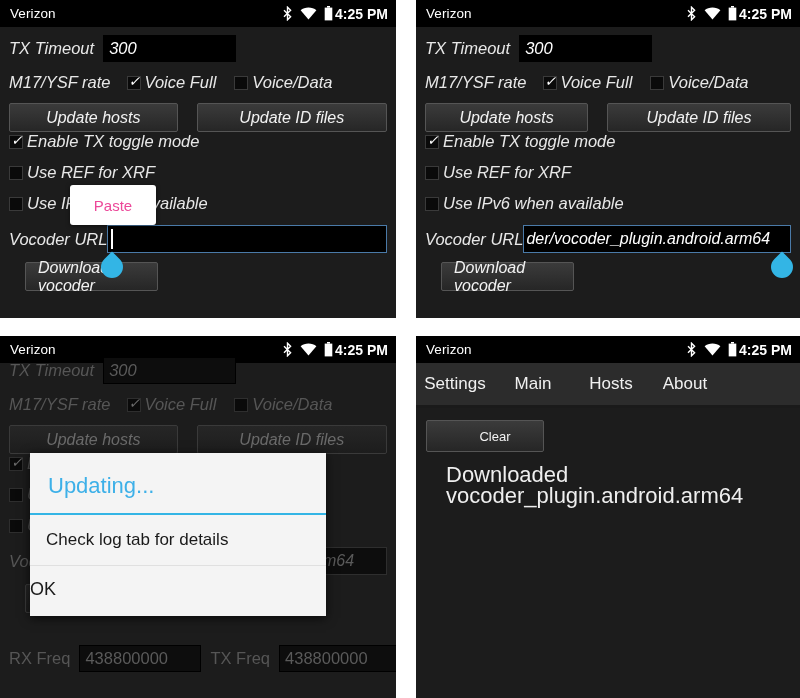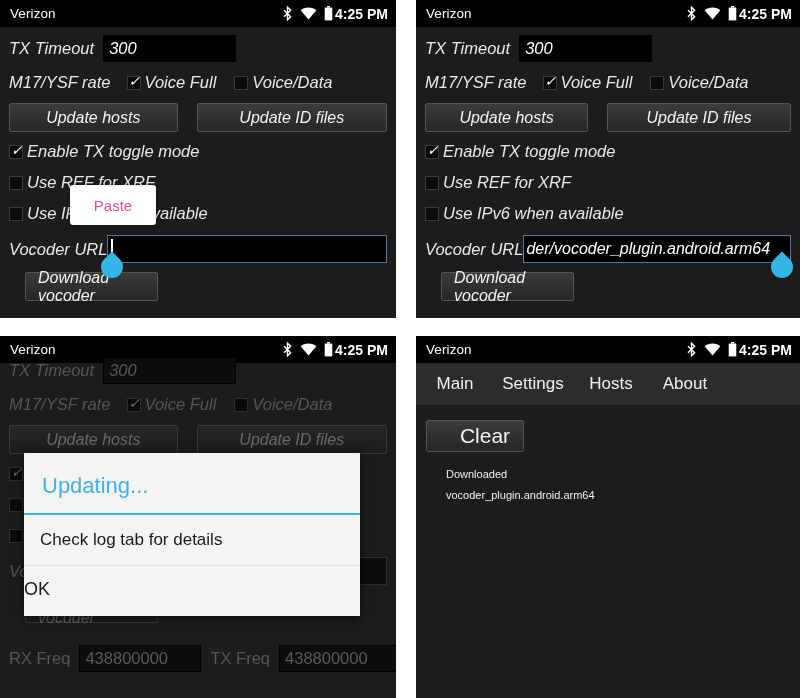--- a/index.html
+++ b/index.html
@@ -51,32 +51,32 @@
     width:14px; height:14px; background:#0a0a0a;
     border:1px solid #3a3a3a; margin-right:4px;
     position:relative; flex:0 0 auto;
   }
   .cb.checked::after {
     content:"\2713"; position:absolute; left:1px; top:-4px;
     font-size:14px; color:#ffffff; line-height:16px;
   }
   .cbtext { color:#e8e8e8; font-size:16.5px; white-space:nowrap; }
 
-  .btnrow { display:flex; gap:19px; margin-bottom:10px; }
+  .btnrow { display:flex; gap:19px; }
   .btn {
     background:linear-gradient(#3b3b3b,#262626);
     border:1px solid #555; border-radius:2px;
     color:#f2f2f2; font-size:16px;
     height:29px; display:flex; align-items:center; justify-content:center;
     padding:0 12px;
   }
   .btn-updhosts { width:170px; }
   .btn-updid { width:192px; }
   .btn-dlvoc { width:133px;margin-left:16px; }
-  .btn-clear { width:98px; height:32px; font-size:21px;padding-left:32px; }
+  .btn-clear { width:118px; height:32px; font-size:13px;padding-left:32px; }
 
   .chkline { display:flex; align-items:center; margin-bottom:12px; }
 
   .urlrow { display:flex; align-items:center; margin-bottom:9px; margin-top:2px; }
   .urlfield {
     flex:1; height:28px; border:1px solid #4a7aa8; background:#000;
     color:#ffffff; font-size:16px; display:flex; align-items:center;
     padding:0 2px; overflow:hidden; white-space:nowrap;
   }
   .caret { width:2px; height:20px; background:#ffffff; margin-left:1px; }
@@ -103,21 +103,21 @@
   .dim .textfield { background:#0d0d0d; color:#5a5a5a; }
   .dim .urlfield { background:#0d0d0d; border-color:#2e2e2e; color:#5a5a5a; }
   .dim .cb { border-color:#2e2e2e; }
   .dim .cb.checked::after { color:#6a6a6a; }
 
   .freqrow { display:flex; align-items:center; gap:9px; }
   .freqfield { width:122px; }
 
   
   .dialog {
-    position:absolute; left:24px; top:117px; width:336px;
+    position:absolute; left:30px; top:117px; width:296px;
     background:#f4f4f4; box-shadow:0 2px 10px rgba(0,0,0,.7);
   }
   .dialog-title {
     color:#3db0e8; font-size:22px; padding:20px 18px 14px 18px;
   }
   .dialog-rule { height:2px; background:#33b5e5; }
   .dialog-msg {
     color:#1a1a1a; font-size:17px; padding:15px 16px 15px 16px;
     border-bottom:1px solid #e0e0e0;
   }
@@ -135,21 +135,21 @@
   .tab.active { background:#4b8fc4; }
   .tab-main { width:78px; }
   .tab-settings { width:78px; }
   .tab-log { width:80px; }
   .tab-hosts { width:78px; }
   .tab-about { width:70px; }
   .tabsep { height:3px; background:#1a1a1a; }
 
   .logbody { padding:12px 0 0 10px; }
   .logtext {
-    color:#efefef; font-size:11px; line-height:21px;
+    color:#efefef; font-size:22px; line-height:21px;
     padding:12px 0 0 20px; white-space:pre-line;
   }
 </style>
 </head>
 <body>
 
 <div class="grid">
 
   <div class="panel">
     <div class="statusbar">
@@ -409,22 +409,22 @@
             <svg width="9" height="15" viewBox="0 0 9 15">
               <rect x="3" y="0" width="3" height="1.6" fill="#fff"></rect>
               <rect x="0.7" y="1.6" width="7.6" height="12.8" fill="#fff"></rect>
             </svg>
           </span>
       </span>
       <span class="clock">4:25 PM</span>
     </div>
 
     <div class="tabbar">
+      <div class="tab tab-settings">Settings</div>
       <div class="tab tab-main">Main</div>
-      <div class="tab tab-settings">Settings</div>
       <div class="tab tab-hosts">Hosts</div>
       <div class="tab tab-about">About</div>
     </div>
     <div class="tabsep"></div>
 
     <div class="logbody">
       <div class="btn btn-clear">Clear</div>
       <div class="logtext">Downloaded
 vocoder_plugin.android.arm64</div>
     </div>

